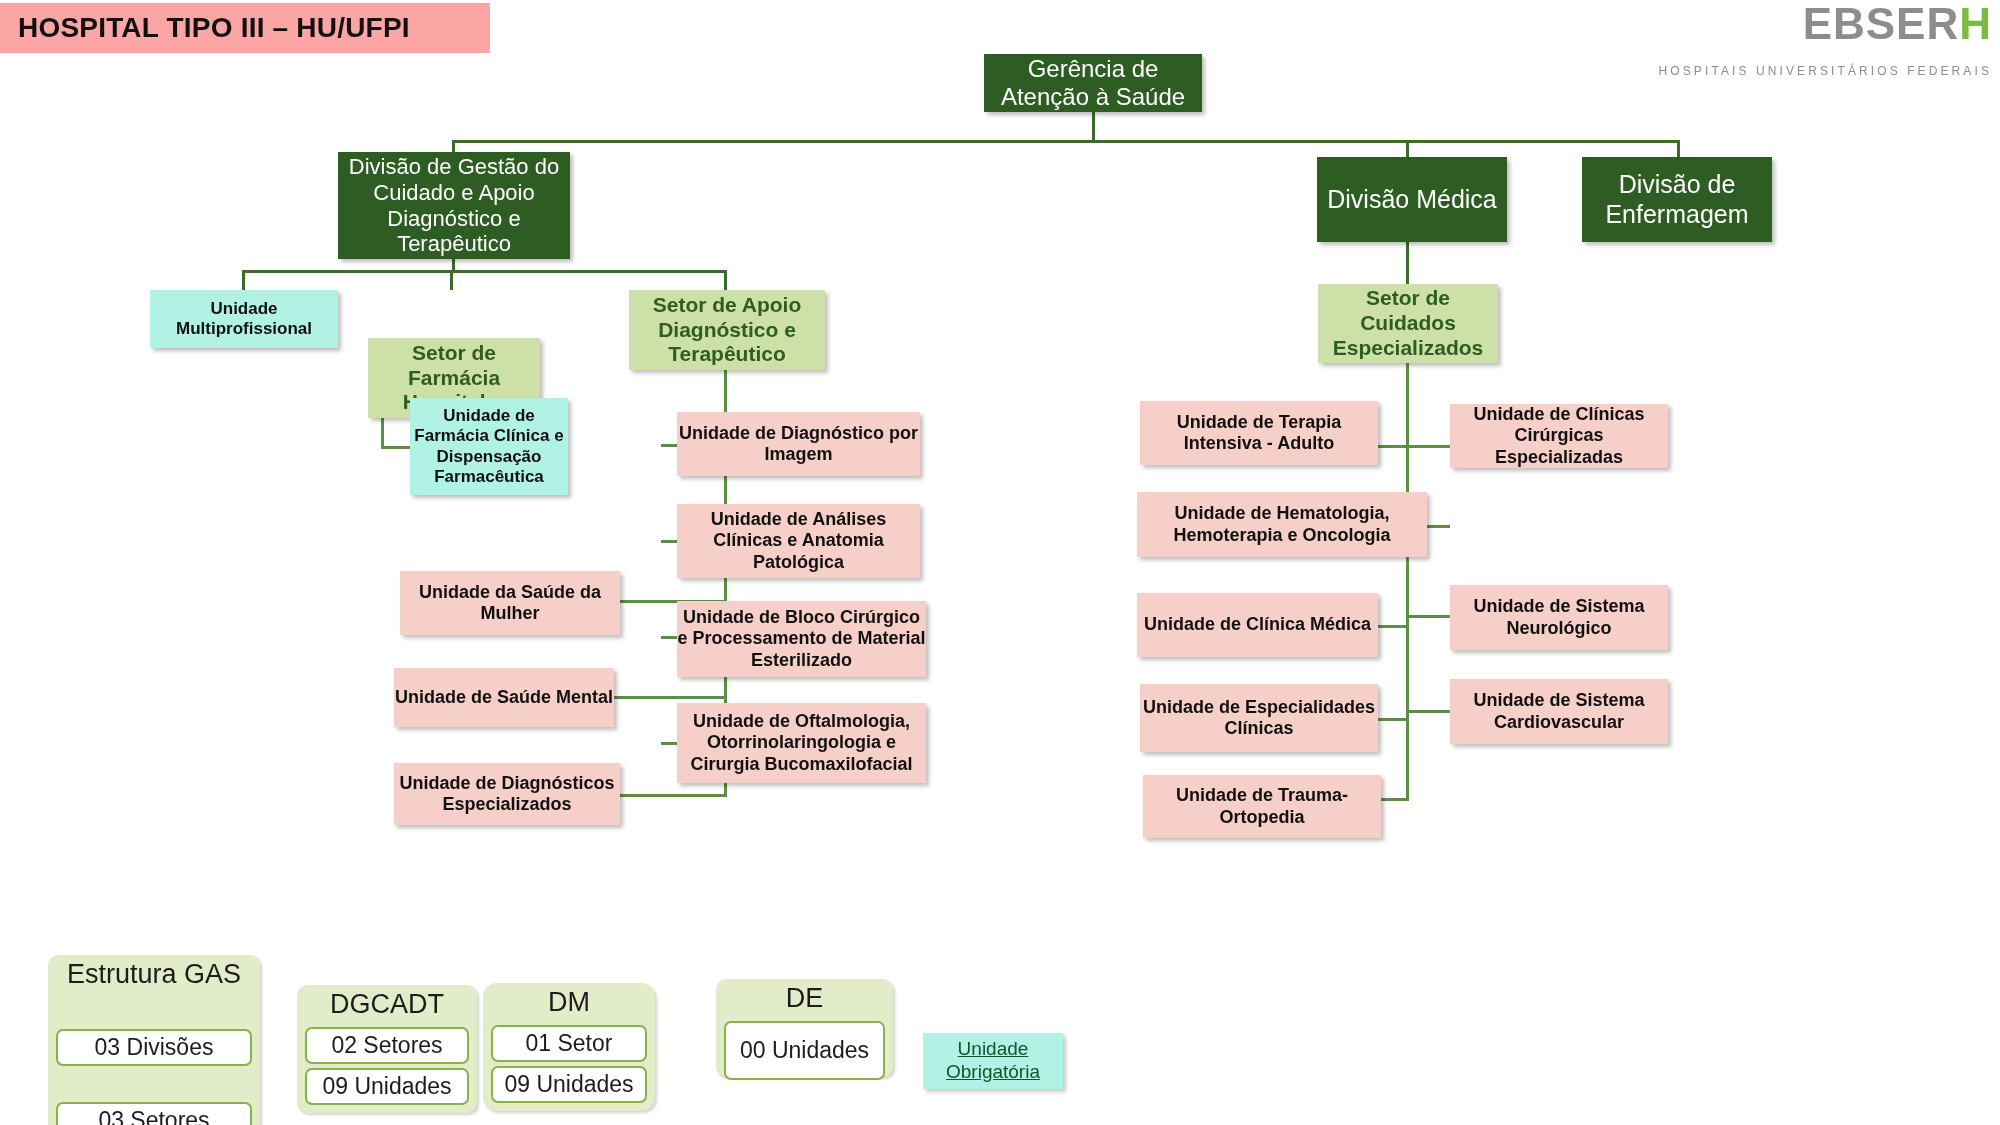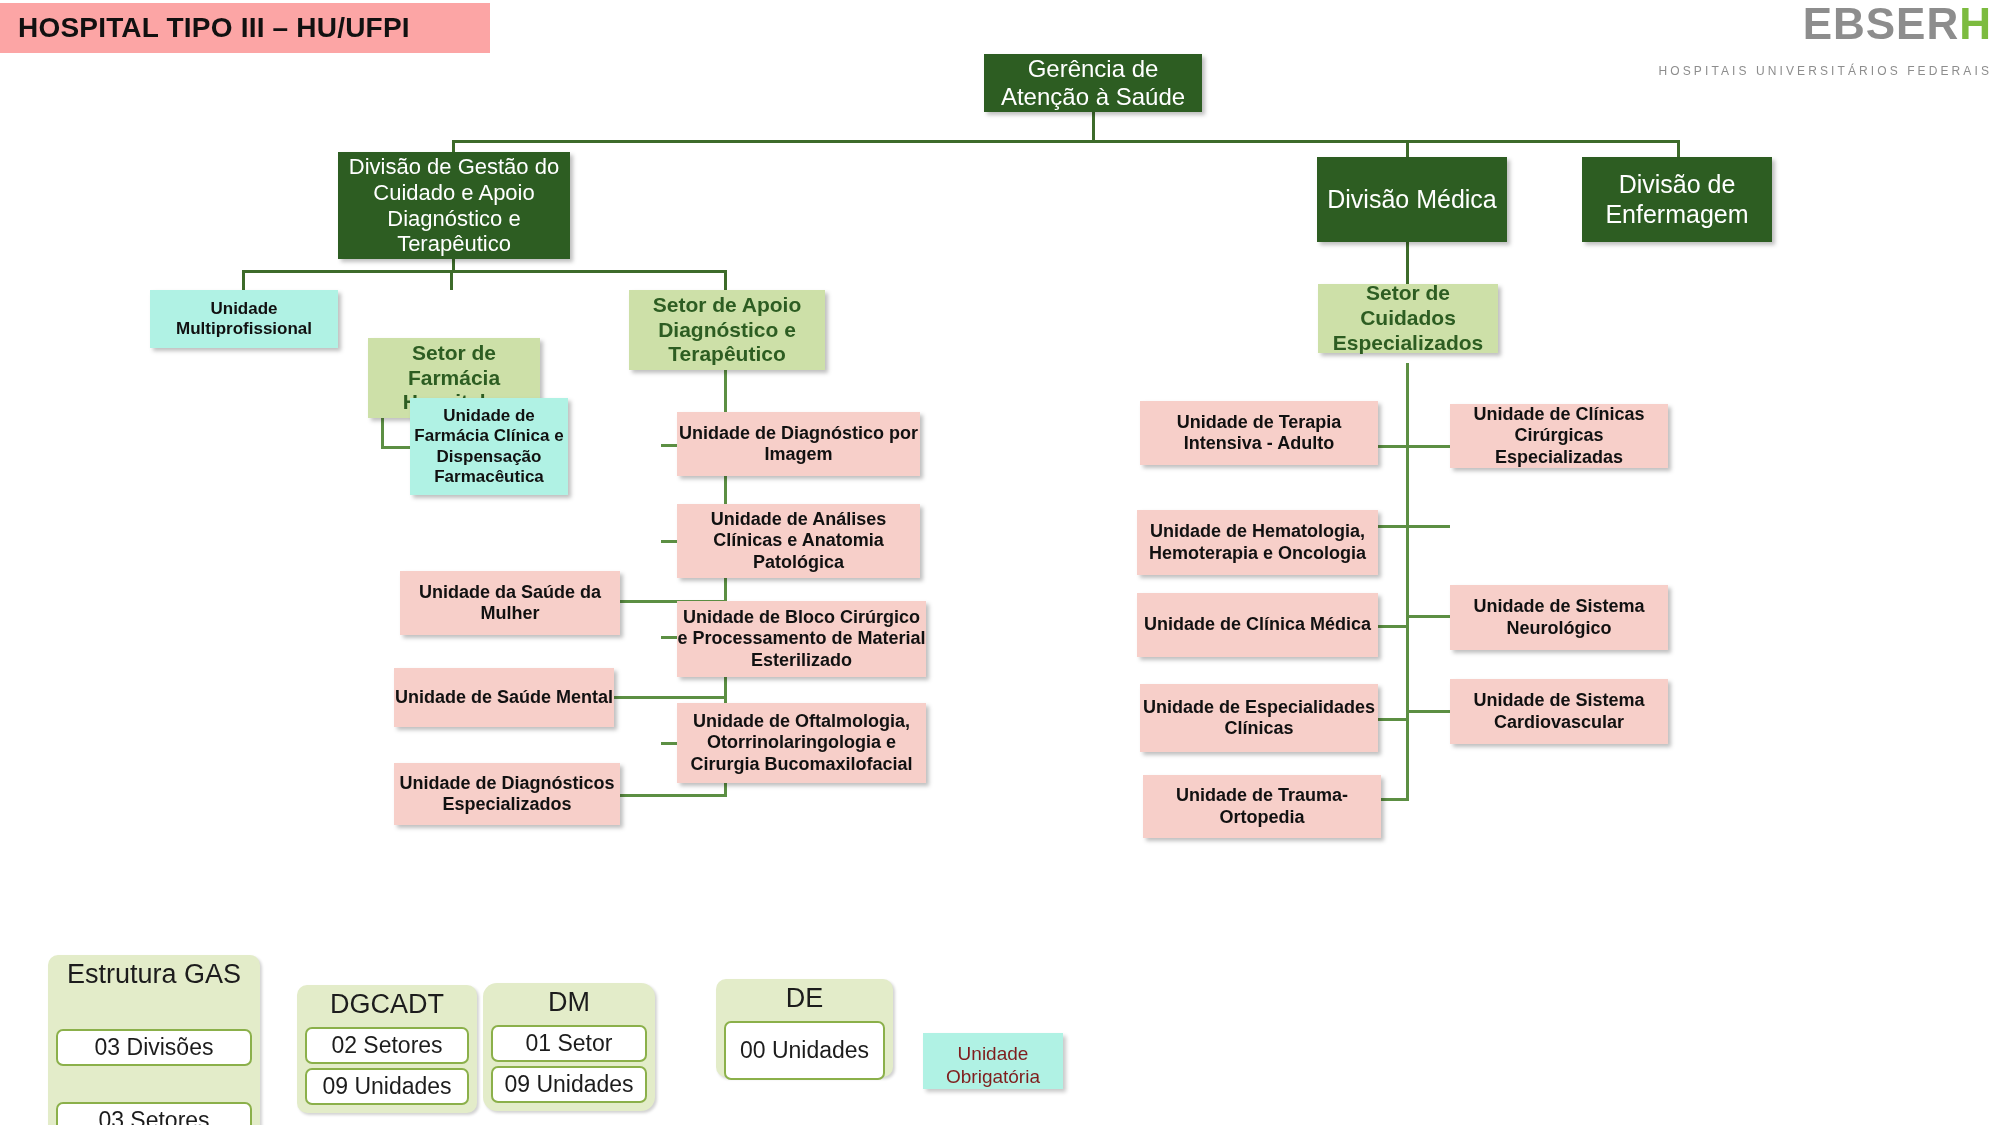--- a/index.html
+++ b/index.html
@@ -48,24 +48,25 @@
     box-shadow:2px 2px 3px rgba(0,0,0,0.18);
   }
   .legend-title{font-size:27px;color:#1c1c1c;margin-bottom:3px;}
   .legend-row{
     width:100%;box-sizing:border-box;background:#ffffff;
     border:2px solid #8bb04a;border-radius:7px;
     font-size:23px;color:#1c1c1c;text-align:center;
     padding:3px 10px;margin-top:4px;
   }
   .legend-key{
-    position:absolute;background:#b0f2e4;color:#7f1d1d;
+    position:absolute;background:#b0f2e4;color:#14532d;
     font-size:19px;text-align:center;line-height:1.2;
-    display:flex;align-items:flex-end;justify-content:center;
+    display:flex;align-items:center;justify-content:center;
     box-shadow:3px 3px 4px rgba(0,0,0,0.22);
+    text-decoration:underline;
   }
 </style>
 </head>
 <body>
 
 <div id="canvas">
 
   <div class="title-banner">
     <span>HOSPITAL TIPO III – HU/UFPI</span>
   </div>
@@ -135,21 +136,21 @@
   </div>
 
   <div class="box sector" style="left:368px;top:290px;width:172px;height:80px;margin-top:48px;">
     <span>Setor de Farmácia Hospitalar</span>
   </div>
 
   <div class="box sector" style="left:629px;top:290px;width:196px;height:80px;">
     <span>Setor de Apoio Diagnóstico e Terapêutico</span>
   </div>
 
-  <div class="box sector" style="left:1318px;top:284px;width:180px;height:69px;">
+  <div class="box sector" style="left:1318px;top:284px;width:180px;height:79px;">
     <span>Setor de Cuidados Especializados</span>
   </div>
 
   <div class="box unit-req" style="left:410px;top:398px;width:158px;height:97px;">
     <span>Unidade de Farmácia Clínica e Dispensação Farmacêutica</span>
   </div>
 
   <div class="box unit" style="left:677px;top:412px;width:243px;height:64px;">
     <span>Unidade de Diagnóstico por Imagem</span>
   </div>
@@ -175,21 +176,21 @@
   </div>
 
   <div class="box unit" style="left:394px;top:763px;width:226px;height:62px;">
     <span>Unidade de Diagnósticos Especializados</span>
   </div>
 
   <div class="box unit" style="left:1140px;top:401px;width:238px;height:64px;">
     <span>Unidade de Terapia Intensiva - Adulto</span>
   </div>
 
-  <div class="box unit" style="left:1137px;top:492px;width:241px;height:65px;margin-top:18px;">
+  <div class="box unit" style="left:1137px;top:492px;width:290px;height:65px;">
     <span>Unidade de Hematologia, Hemoterapia e Oncologia</span>
   </div>
 
   <div class="box unit" style="left:1137px;top:593px;width:241px;height:64px;">
     <span>Unidade de Clínica Médica</span>
   </div>
 
   <div class="box unit" style="left:1140px;top:684px;width:238px;height:68px;">
     <span>Unidade de Especialidades Clínicas</span>
   </div>

